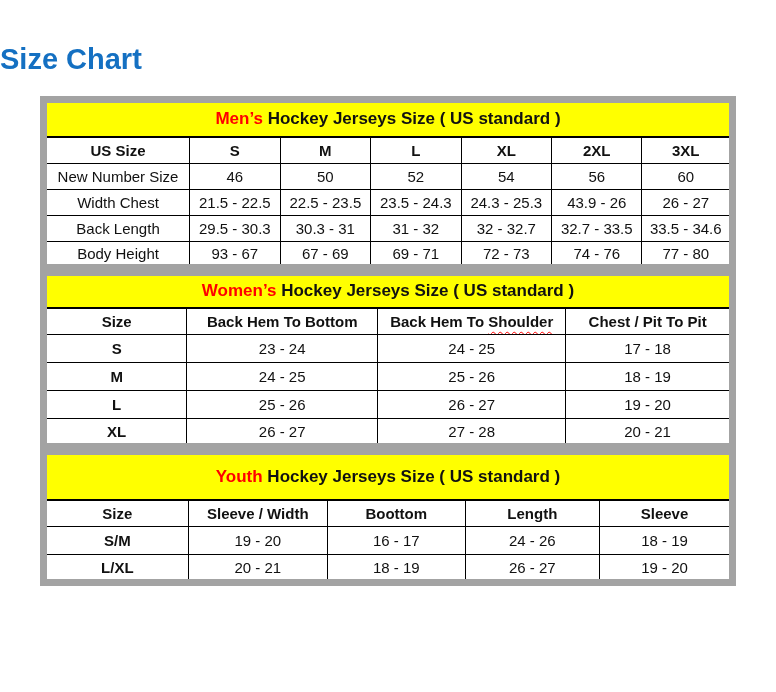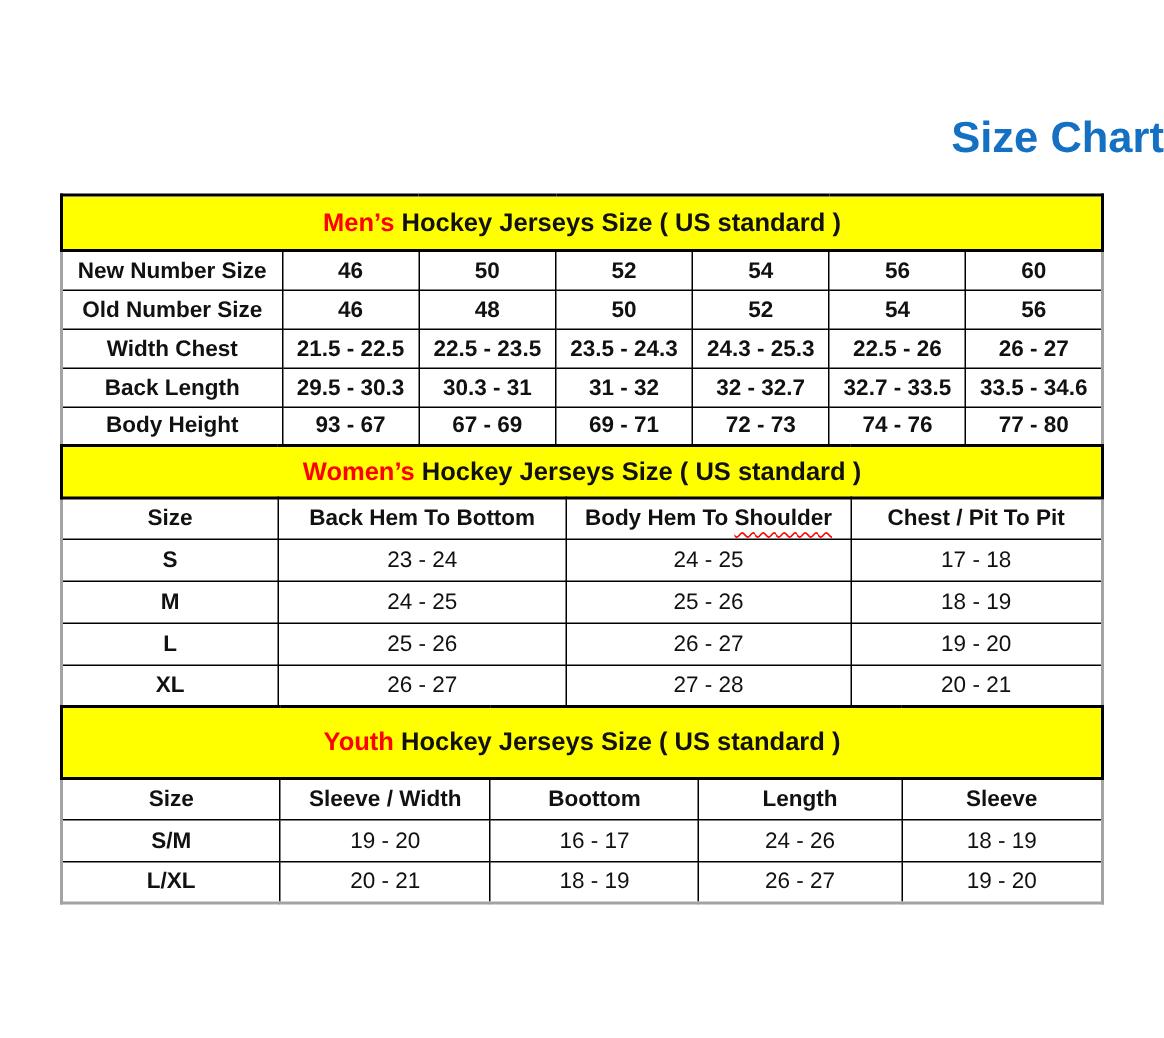--- a/index.html
+++ b/index.html
@@ -8,46 +8,46 @@
     --band-yellow:#FFFF00;
     --ink:#111111;
   }
   *{box-sizing:border-box;}
   html,body{margin:0;padding:0;}
   body{
     width:776px;height:692px;background:#ffffff;overflow:hidden;
     font-family:"Liberation Sans", sans-serif;color:var(--ink);
   }
   .title{
-    margin:76px 0 0 0;text-align:right;
+    margin:43px 0 0 0;text-align:left;
     font-size:29px;font-weight:bold;color:var(--title-blue);
     letter-spacing:0;
   }
   .tables{width:696px;margin:20px auto 0 auto;}
   table.size-table{
     width:100%;border-collapse:collapse;table-layout:fixed;
-    border:2px solid #a3a3a3;
+    border:7px solid #a3a3a3;
   }
   .size-table + .size-table{margin-top:-2px;padding-left:32px;}
   .size-table th,.size-table td{
     border:1px solid #000;text-align:center;vertical-align:middle;
     padding:0 2px;font-size:15px;color:var(--ink);
     overflow:hidden;white-space:nowrap;
   }
   .size-table th.band{
     background:var(--band-yellow);
     font-size:17px;font-weight:bold;
     border:2px solid #000;
   }
   .mens th.band{height:37px;}
   .womens th.band{height:35px;}
   .youth th.band{height:48px;}
   th.band .hi{color:var(--highlight-red);}
   tr.colhead th{font-weight:bold;height:27px;}
-  .mens tbody td{height:26px;font-weight:bold;}
+  .mens tbody td{height:26px;font-weight:normal;}
   .womens tbody td,.youth tbody td{height:28px;font-weight:normal;}
   .womens tbody td:first-child,.youth tbody td:first-child{font-weight:bold;}
   .squiggle{
     text-decoration:underline wavy var(--highlight-red);
     text-decoration-thickness:1px;
     text-underline-offset:4px;
   }
 </style>
 </head>
 <body>
@@ -64,47 +64,47 @@
           <col style="width: 13.14%;">
           <col style="width: 13.13%;">
           <col style="width: 13.13%;">
           <col style="width: 13.13%;">
           <col style="width: 13.13%;">
         </colgroup>
       <thead>
         <tr>
           <th class="band" colspan="7"><span class="hi">Men’s</span><span> Hockey Jerseys Size ( US standard )</span></th>
         </tr>
+        <tr class="colhead">
+            <th>US Size</th>
+            <th>S</th>
+            <th>M</th>
+            <th>L</th>
+            <th>XL</th>
+            <th>2XL</th>
+            <th>3XL</th>
+          </tr>
       </thead>
       <tbody>
           <tr>
             <td>New Number Size</td>
             <td>46</td>
             <td>50</td>
             <td>52</td>
             <td>54</td>
             <td>56</td>
             <td>60</td>
           </tr>
           <tr>
-            <td>Old Number Size</td>
-            <td>46</td>
-            <td>48</td>
-            <td>50</td>
-            <td>52</td>
-            <td>54</td>
-            <td>56</td>
-          </tr>
-          <tr>
             <td>Width Chest</td>
             <td>21.5 - 22.5</td>
             <td>22.5 - 23.5</td>
             <td>23.5 - 24.3</td>
             <td>24.3 - 25.3</td>
-            <td>22.5 - 26</td>
+            <td>43.9 - 26</td>
             <td>26 - 27</td>
           </tr>
           <tr>
             <td>Back Length</td>
             <td>29.5 - 30.3</td>
             <td>30.3 - 31</td>
             <td>31 - 32</td>
             <td>32 - 32.7</td>
             <td>32.7 - 33.5</td>
             <td>33.5 - 34.6</td>
@@ -128,21 +128,21 @@
           <col style="width: 27.3%;">
           <col style="width: 24.2%;">
         </colgroup>
       <thead>
         <tr>
           <th class="band" colspan="4"><span class="hi">Women’s</span><span> Hockey Jerseys Size ( US standard )</span></th>
         </tr>
         <tr class="colhead">
             <th>Size</th>
             <th>Back Hem To Bottom</th>
-            <th><span>Body Hem To </span><span class="squiggle">Shoulder</span></th>
+            <th><span>Back Hem To </span><span class="squiggle">Shoulder</span></th>
             <th>Chest / Pit To Pit</th>
           </tr>
       </thead>
       <tbody>
           <tr>
             <td>S</td>
             <td>23 - 24</td>
             <td>24 - 25</td>
             <td>17 - 18</td>
           </tr>

